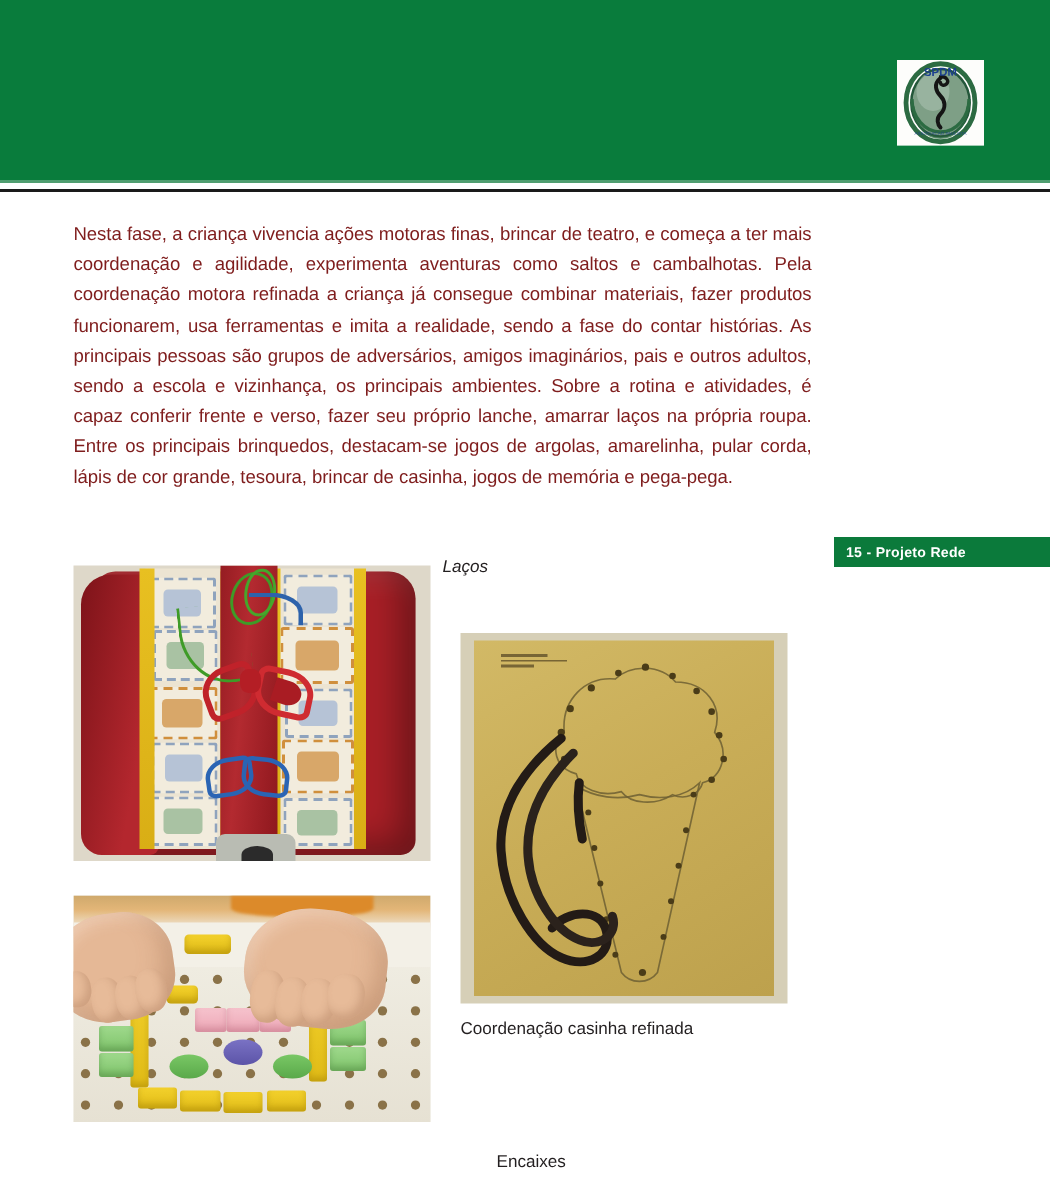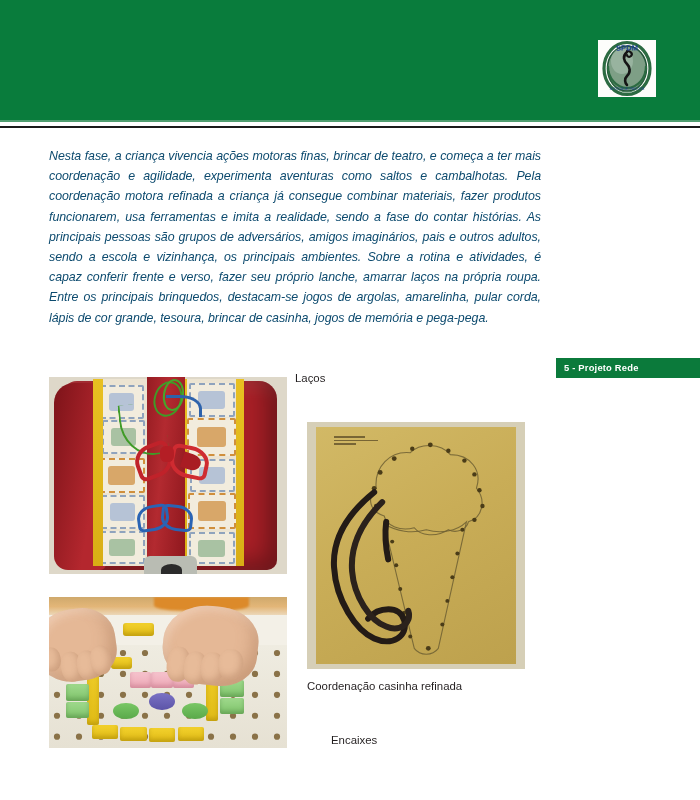--- a/index.html
+++ b/index.html
@@ -51,24 +51,23 @@
   .logo svg { display: block; }
 
   
   .body-copy {
     position: absolute;
     left: 49px;
     top: 146px;
     width: 492px;
     font-size: 12.4px;
     line-height: 20.2px;
-    color: #0c4a6e;
+    color: #7f1d1d;
     text-align: justify;
     letter-spacing: -0.05px;
-    font-style: italic;
   }
 
   
   .page-tab {
     position: absolute;
     left: 556px;
     top: 358px;
     width: 144px;
     height: 20px;
     background: #0b7a3b;
@@ -349,21 +348,21 @@
     <path d="M29 11 C33 11 35 14 33 16 C31.5 17.5 29 16.8 29 15" fill="none" stroke="#151515" stroke-width="2.2" stroke-linecap="round"></path>
     <path d="M10 26 A19 22 0 0 0 48 26" fill="none" stroke="#2c6b42" stroke-width="2.2"></path>
     <path d="M11 31 A18 21 0 0 0 47 31" fill="none" stroke="#2c6b42" stroke-width="1.4" opacity=".7"></path>
     <text x="29" y="10.5" font-family="'Liberation Sans',sans-serif" font-size="7.6" font-weight="bold" fill="#1b3f8f" text-anchor="middle" transform="rotate(-1 29 10.5)">SPDM</text>
     <text x="29" y="50" font-family="'Liberation Sans',sans-serif" font-size="3" fill="#1b3f8f" text-anchor="middle" opacity=".85">ASSOCIACAO PAULISTA</text>
   </svg>
 </div>
 
 <div class="body-copy">Nesta fase, a criança vivencia ações motoras finas, brincar de teatro, e começa a ter mais coordenação e agilidade, experimenta aventuras como saltos e cambalhotas. Pela coordenação motora refinada a criança já consegue combinar materiais, fazer produtos funcionarem, usa ferramentas e imita a realidade, sendo a fase do contar histórias. As principais pessoas são grupos de adversários, amigos imaginários, pais e outros adultos, sendo a escola e vizinhança, os principais ambientes. Sobre a rotina e atividades, é capaz conferir frente e verso, fazer seu próprio lanche, amarrar laços na própria roupa. Entre os principais brinquedos, destacam-se jogos de argolas, amarelinha, pular corda, lápis de cor grande, tesoura, brincar de casinha, jogos de memória e pega-pega.</div>
 
-<div class="page-tab">5 - Projeto Rede</div>
+<div class="page-tab">15 - Projeto Rede</div>
 
 <div class="figure" id="fig-lacos">
   <div class="photo">
     <div class="cushion-body"></div>
     <div class="cushion-left-shade"></div>
 
     <div class="patt-panel left">
       <div class="stamp" style="left:6%;top:3%;width:80%;height:16%">
           <i></i>
         </div>
@@ -415,21 +414,21 @@
     <div class="bow-red-knot"></div>
     <div class="bow-red-tail"></div>
 
     <div class="bow-blue-l"></div>
     <div class="bow-blue-r"></div>
 
     <div class="cushion-foot"></div>
     <div class="cushion-foot-dark"></div>
   </div>
 </div>
-<div class="caption" style="left:295px; top:372px;">Laços</div>
+<div class="caption" style="left:295px; top:372px;font-style:italic;">Laços</div>
 
 <div class="figure" id="fig-coord">
   <div class="photo">
     <div class="card-board">
       <div class="card-note">
         <span></span>
           <span></span>
           <span></span>
       </div>
       <svg class="cone-outline" viewBox="0 0 200 240" preserveAspectRatio="none">
@@ -585,13 +584,13 @@
       <div class="finger" style="left:6%;  top:48%; width:24%; height:34%;"></div>
     </div>
     <div class="hand right">
       <div class="finger" style="left:6%;  top:56%; width:24%; height:44%;"></div>
       <div class="finger" style="left:24%; top:60%; width:24%; height:42%;"></div>
       <div class="finger" style="left:42%; top:58%; width:24%; height:40%;"></div>
       <div class="finger" style="left:60%; top:52%; width:26%; height:38%;"></div>
     </div>
   </div>
 </div>
-<div class="caption" style="left:295px; top:734px;padding-left:36px;">Encaixes</div>
+<div class="caption" style="left:295px; top:769px;padding-left:36px;">Encaixes</div>
 
 </body></html>

